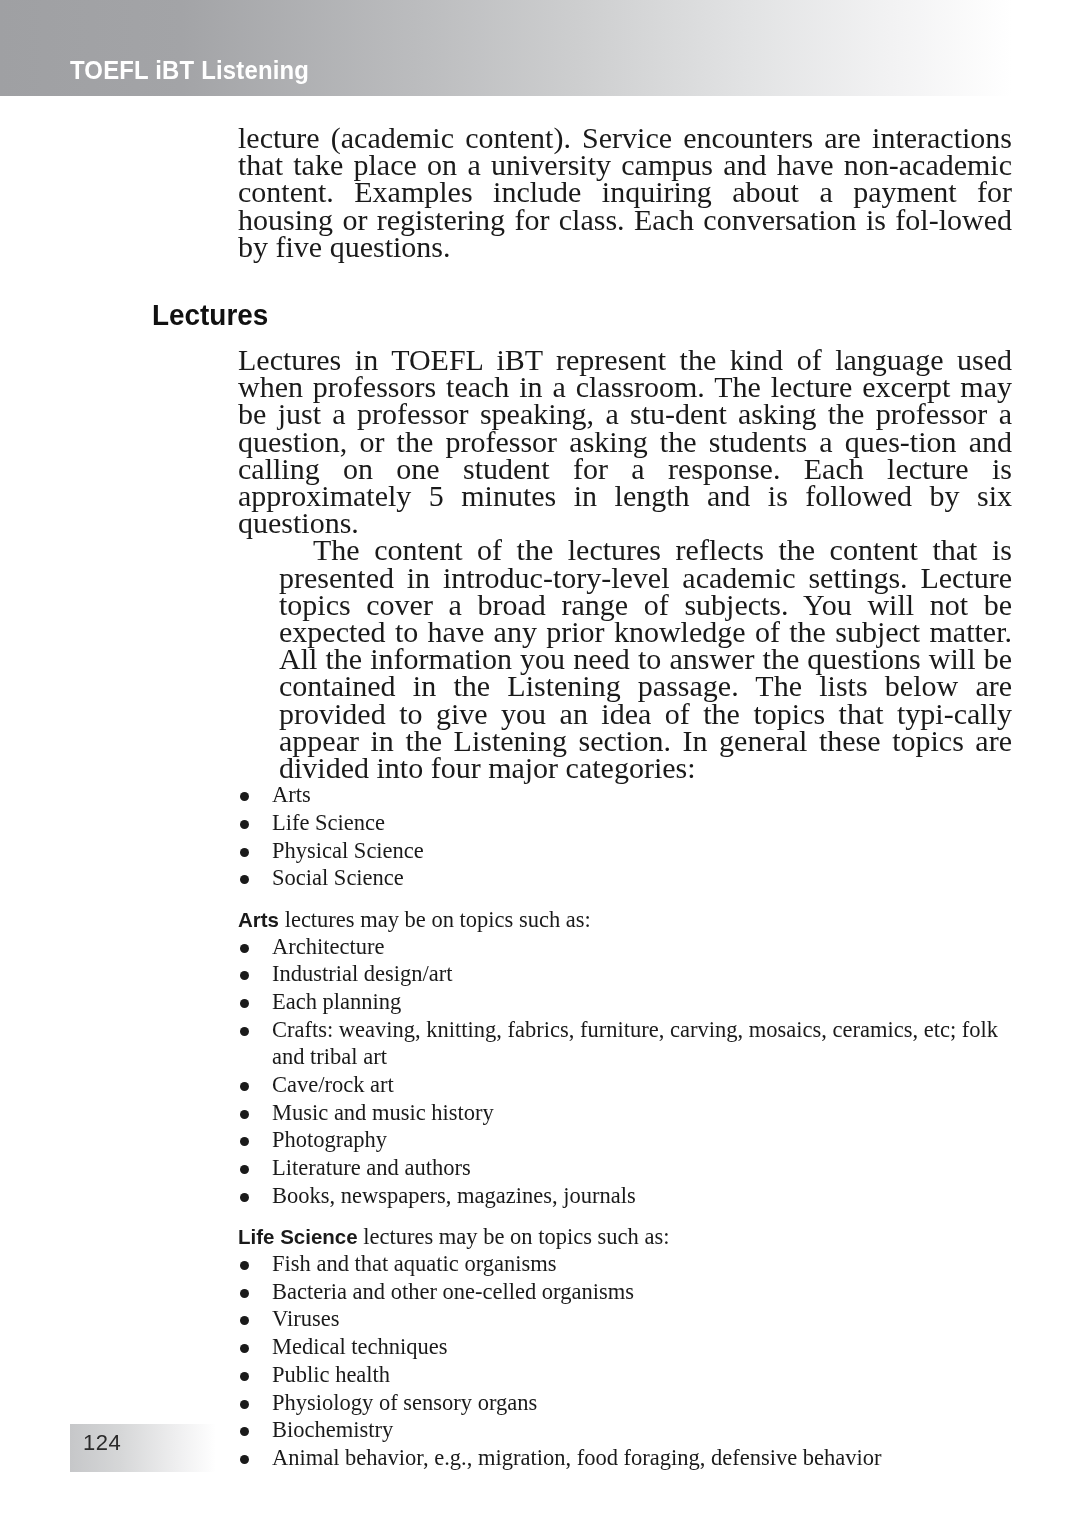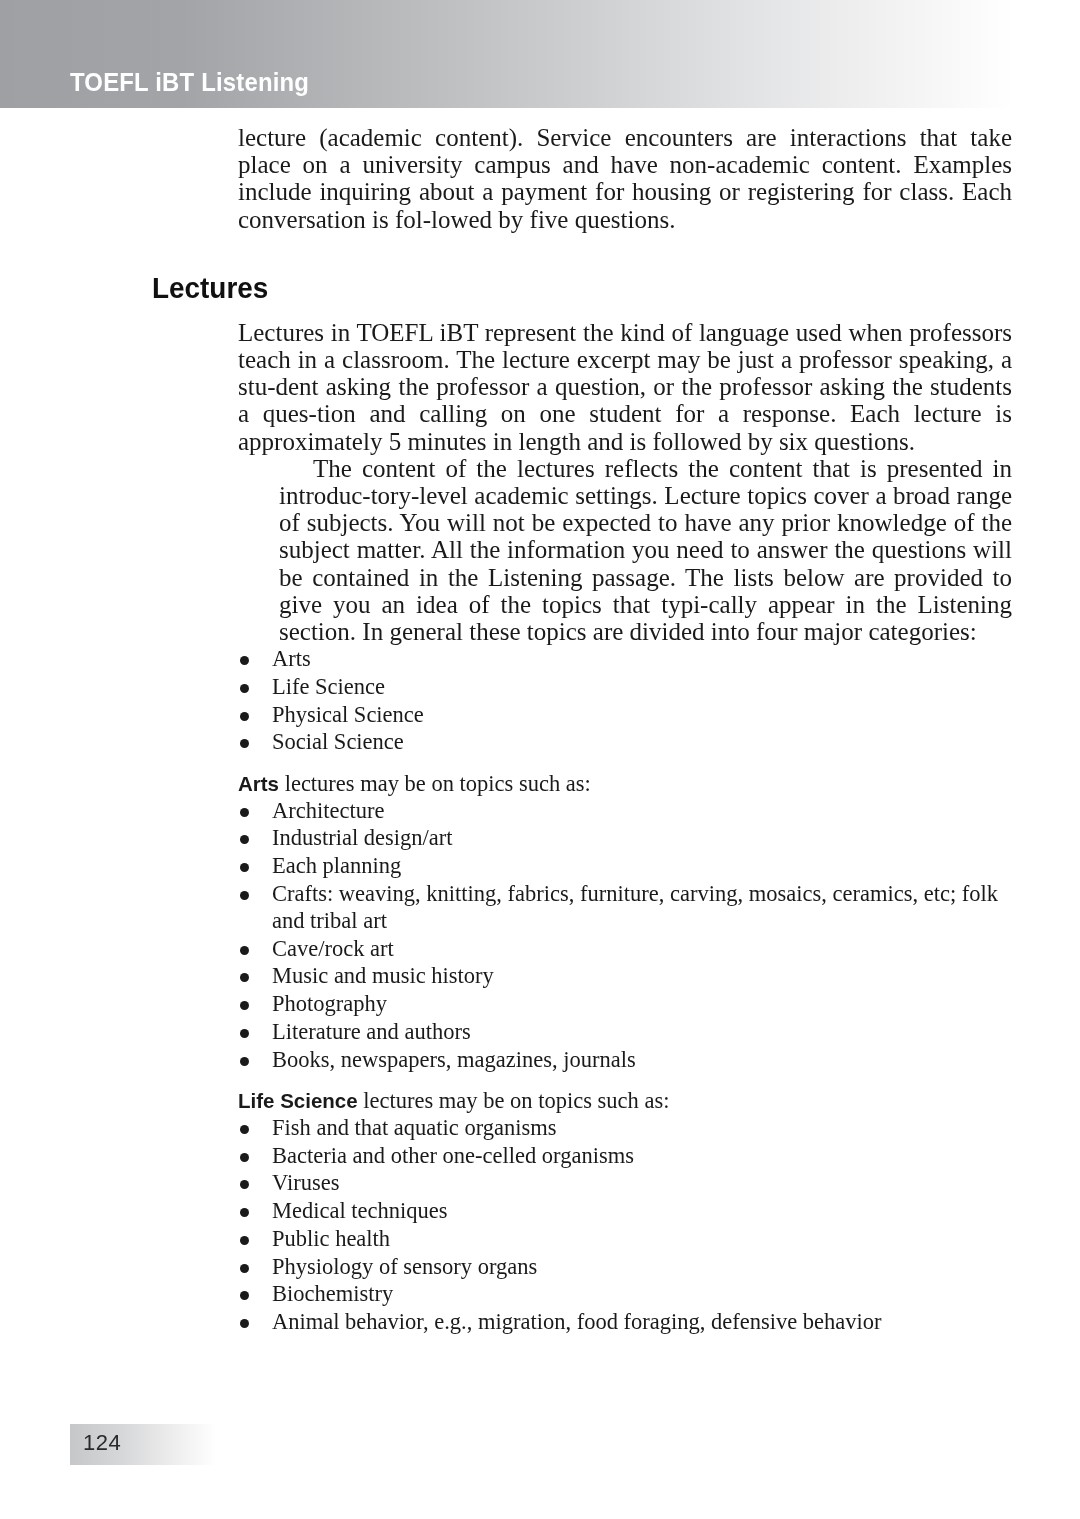--- a/index.html
+++ b/index.html
@@ -15,21 +15,21 @@
     color: #1a1a1a;
     overflow: hidden;
   }
 
   
   .page-header {
     position: absolute;
     top: 0;
     left: 0;
     width: 1012px;
-    height: 108px;
+    height: 96px;
     background: linear-gradient(to right,
         #9fa0a3 0%,
         #a3a4a7 18%,
         #bcbdbf 42%,
         #cdcecf 57%,
         #e2e3e4 74%,
         #f2f2f3 88%,
         #ffffff 100%);
   }
   .page-header-title {
@@ -51,21 +51,21 @@
     position: absolute;
     top: 124px;
     left: 238px;
     width: 774px;
   }
 
   p.body-text {
     margin: 0;
     text-align: justify;
     text-justify: inter-word;
-    font-size: 25px;
+    font-size: 30px;
     line-height: 27.2px;
     hyphens: manual;
   }
   p.body-text.indent {
     text-indent: 34px;
     margin-left: 41px;
   }
 
   .section-heading {
     position: relative;
@@ -116,21 +116,21 @@
 
   .gap-before-lead { margin-top: 14px; }
   .gap-after-lead  { margin-top: 12px; }
 
   
   .page-footer {
     position: absolute;
     left: 70px;
     top: 1424px;
     width: 146px;
-    height: 41px;
+    height: 48px;
     background: linear-gradient(to right, #c6c7c9 0%, #d6d7d8 35%, #eeeeef 72%, #ffffff 100%);
   }
   .page-number {
     position: absolute;
     left: 13px;
     top: 6px;
     font-family: "Liberation Sans", sans-serif;
     font-size: 22px;
     color: #2a2a2a;
     letter-spacing: 0.5px;

